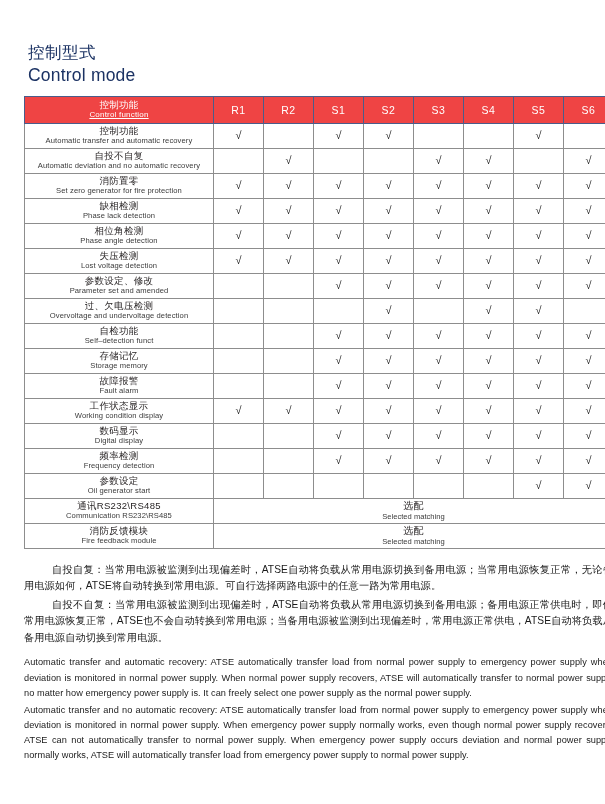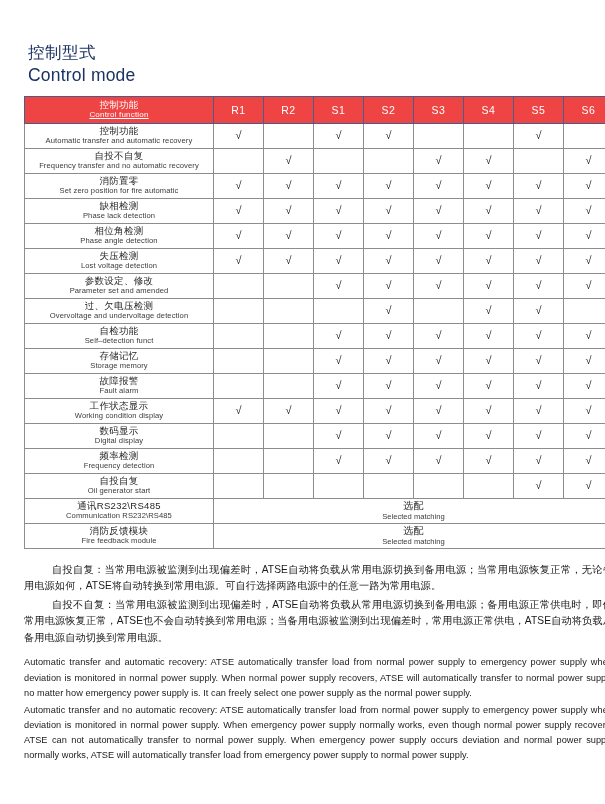--- a/index.html
+++ b/index.html
@@ -209,35 +209,35 @@
             <td class="mark"><span>√</span></td>
             <td class="mark"><span>√</span></td>
             <td class="mark"></td>
             <td class="mark"></td>
             <td class="mark"><span>√</span></td>
             <td class="mark"></td>
           </tr>
           <tr>
             <td class="func">
               <span class="f-cn">自投不自复</span>
-              <span class="f-en">Frequency transfer and no automatic recovery</span>
+              <span class="f-en">Automatic deviation and no automatic recovery</span>
             </td>
             <td class="mark"></td>
             <td class="mark"><span>√</span></td>
             <td class="mark"></td>
             <td class="mark"></td>
             <td class="mark"><span>√</span></td>
             <td class="mark"><span>√</span></td>
             <td class="mark"></td>
             <td class="mark"><span>√</span></td>
           </tr>
           <tr>
             <td class="func">
               <span class="f-cn">消防置零</span>
-              <span class="f-en">Set zero position for fire automatic</span>
+              <span class="f-en">Set zero generator for fire protection</span>
             </td>
             <td class="mark"><span>√</span></td>
             <td class="mark"><span>√</span></td>
             <td class="mark"><span>√</span></td>
             <td class="mark"><span>√</span></td>
             <td class="mark"><span>√</span></td>
             <td class="mark"><span>√</span></td>
             <td class="mark"><span>√</span></td>
             <td class="mark"><span>√</span></td>
           </tr>
@@ -390,21 +390,21 @@
             <td class="mark"></td>
             <td class="mark"><span>√</span></td>
             <td class="mark"><span>√</span></td>
             <td class="mark"><span>√</span></td>
             <td class="mark"><span>√</span></td>
             <td class="mark"><span>√</span></td>
             <td class="mark"><span>√</span></td>
           </tr>
           <tr>
             <td class="func">
-              <span class="f-cn">自投自复</span>
+              <span class="f-cn">参数设定</span>
               <span class="f-en">Oil generator start</span>
             </td>
             <td class="mark"></td>
             <td class="mark"></td>
             <td class="mark"></td>
             <td class="mark"></td>
             <td class="mark"></td>
             <td class="mark"></td>
             <td class="mark"><span>√</span></td>
             <td class="mark"><span>√</span></td>

